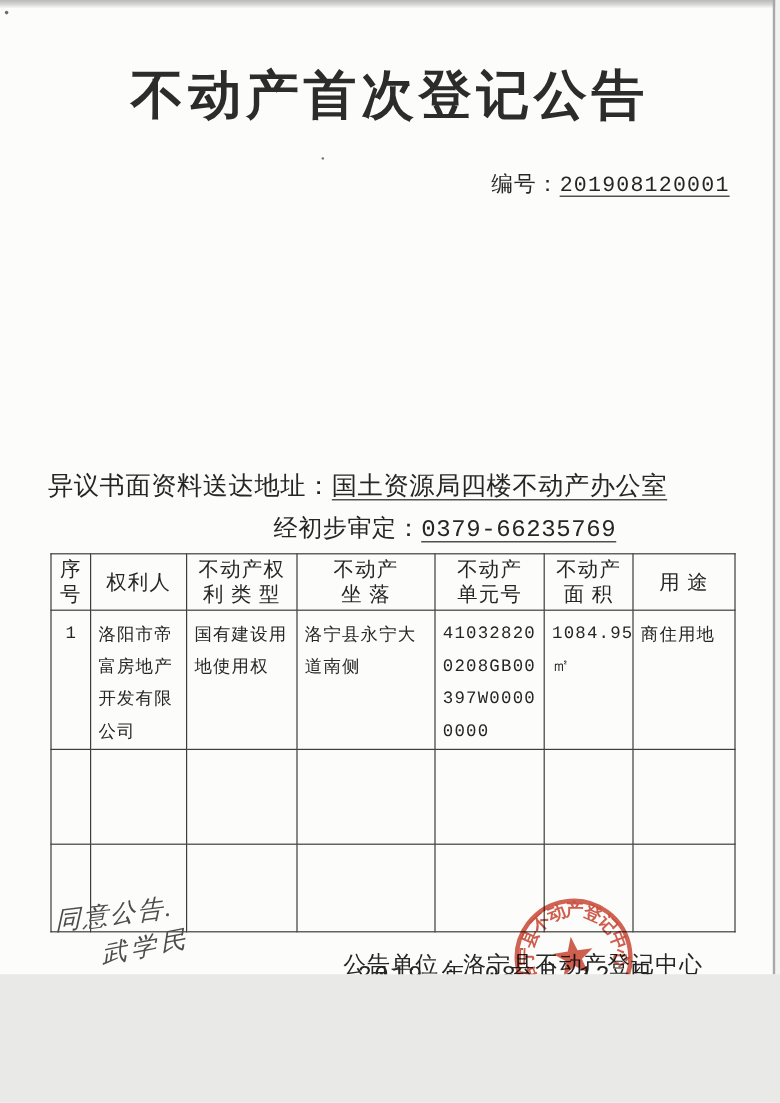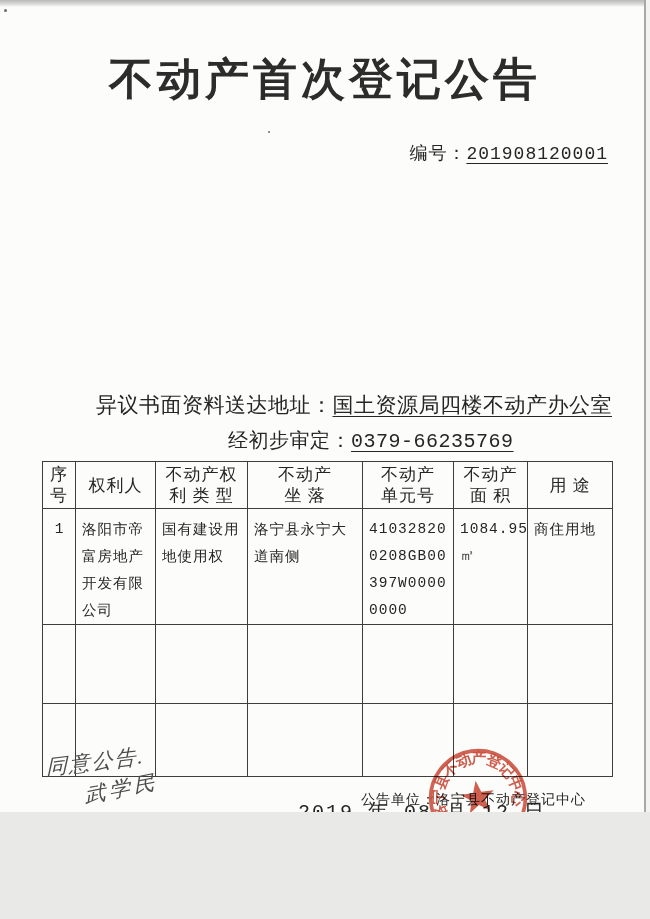--- a/index.html
+++ b/index.html
@@ -32,21 +32,21 @@
   }
   .body-par {
     position:absolute; top:201px; left:40px; right:36px;
     font-size:21px; line-height:38.5px; text-align:justify; text-justify:inter-ideograph;
     text-indent:2em; letter-spacing:0.5px;
   }
   .u { text-decoration:underline; text-underline-offset:4px; text-decoration-thickness:1px; }
   .num { font-family:Liberation Mono, monospace; }
   .address-line {
     position:absolute; top:391px; left:40px; right:38px;
-    font-size:21px; text-align:right; letter-spacing:0.5px;
+    font-size:21px; text-align:left; letter-spacing:0.5px;
   }
   .contact-line {
     position:absolute; top:427px; left:228px;
     font-size:20px; letter-spacing:0.5px;
   }
 
   
   table.reg {
     position:absolute; top:461px; left:42px; width:570px;
     border-collapse:collapse; table-layout:fixed;
@@ -66,21 +66,21 @@
   td.c-unit { font-size:13.5px; letter-spacing:0; word-break:break-all; line-height:28px; }
   td.c-area { font-size:14px; letter-spacing:0; }
 
   
   .handwriting {
     position:absolute; left:46px; top:746px; color:#4c4c4a;
     font-size:21px; font-style:italic; transform:rotate(-7deg) skewX(-6deg);
     letter-spacing:2px; line-height:30px;
   }
   .handwriting .hw2 { margin-left:38px; transform:rotate(-4deg); letter-spacing:4px; }
-  .issuer-line { position:absolute; top:791px; right:64px; font-size:14px; letter-spacing:1px; }
+  .issuer-line { position:absolute; top:791px; right:64px; font-size:19px; letter-spacing:1px; }
   .date-line { position:absolute; top:798px; right:104px; font-size:20px; letter-spacing:2px; }
 
   
   .seal { position:absolute; left:406px; top:726px; width:144px; height:144px;
     mix-blend-mode:multiply; transform:rotate(-8deg); opacity:0.92; }
   .seal text { font-family:"Liberation Serif","DejaVu Serif",serif; font-weight:700; }
 </style>
 </head>
 <body>
 

